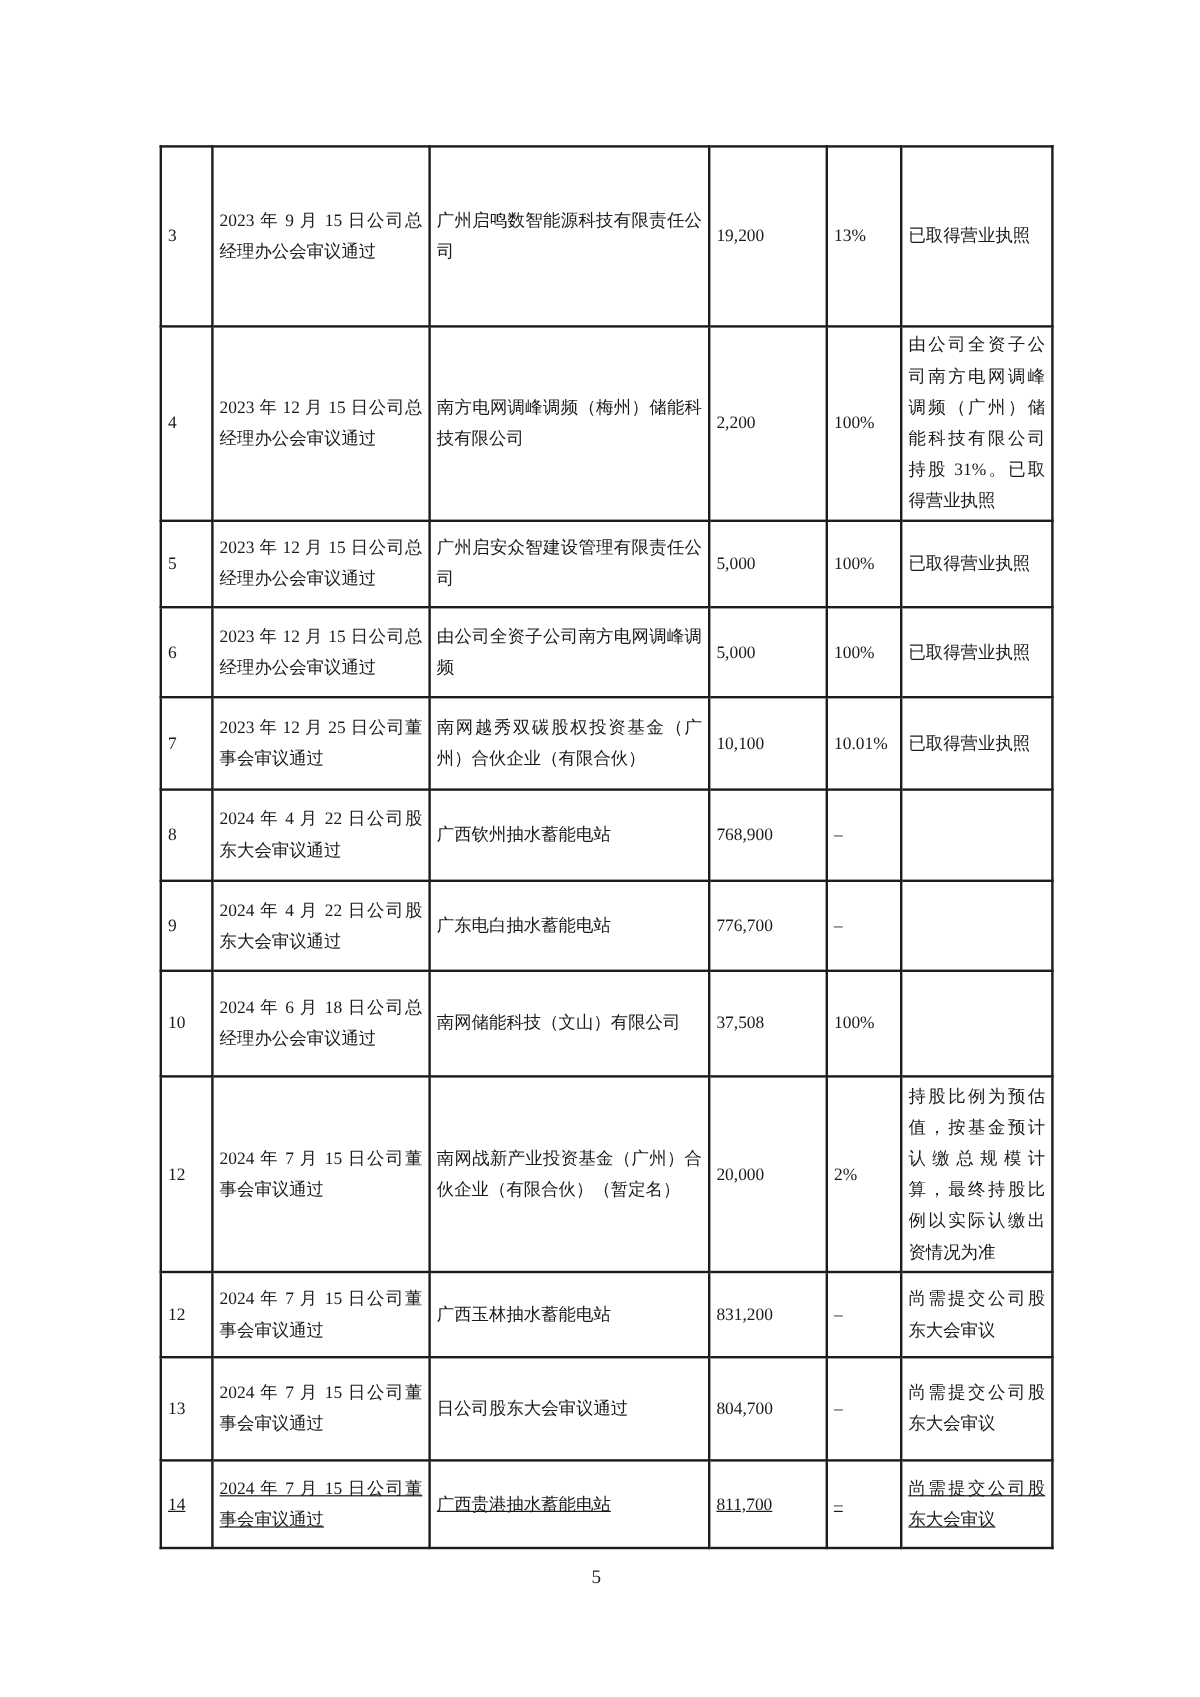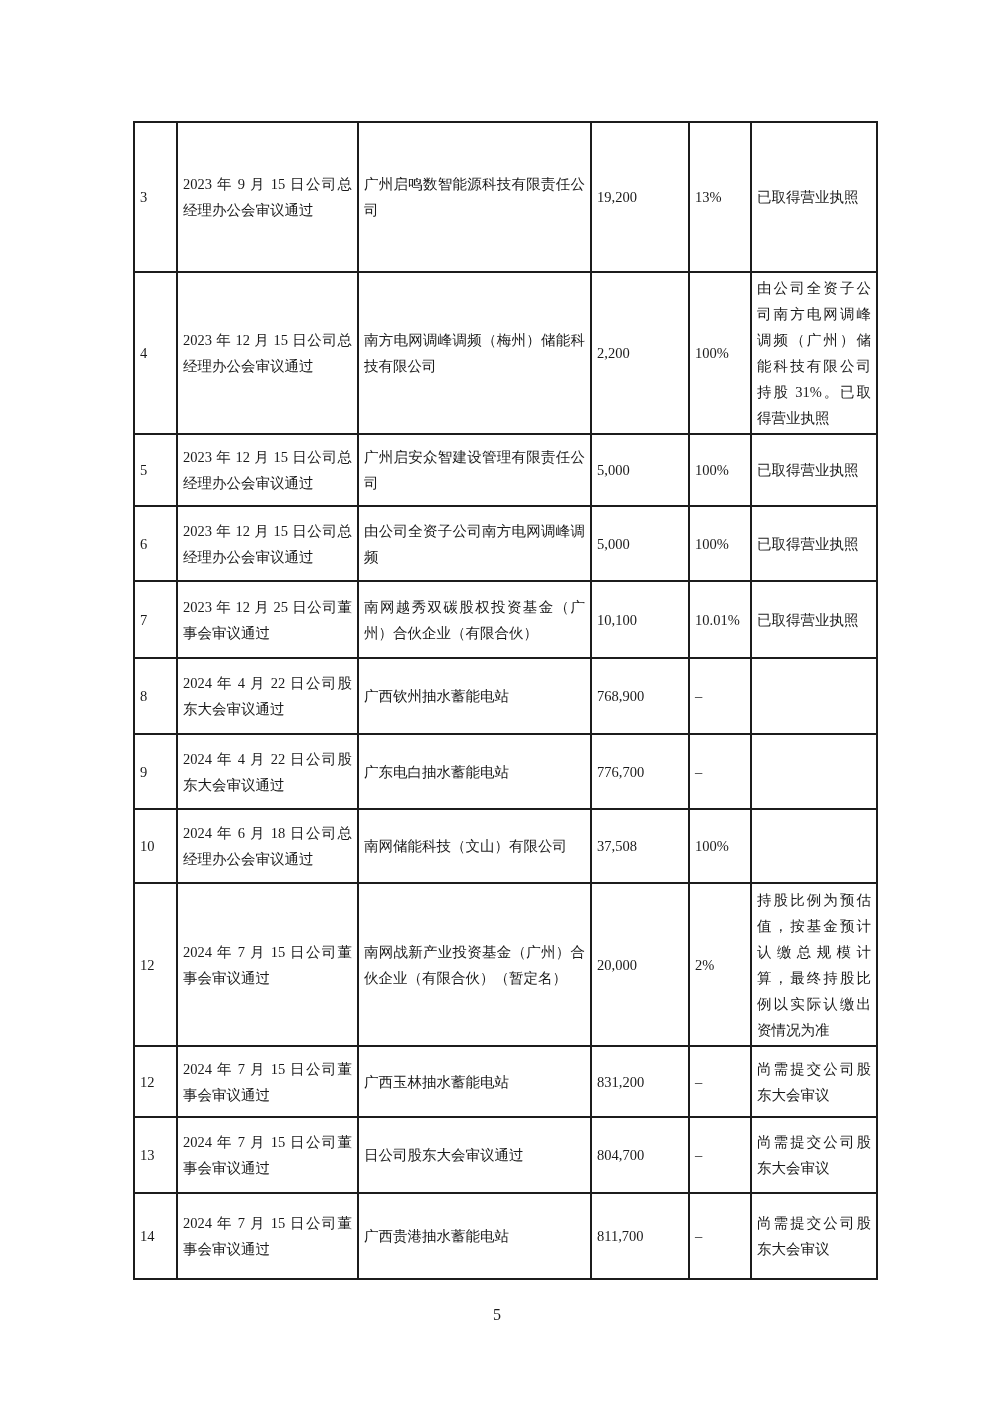--- a/index.html
+++ b/index.html
@@ -44,25 +44,25 @@
   }
   td.c-no { font-size: 15px; }
   
   tr.r0  { height: 150px; }
   tr.r1  { height: 161px; }
   tr.r2  { height: 72px; }
   tr.r3  { height: 75px; }
   tr.r4  { height: 77px; }
   tr.r5  { height: 76px; }
   tr.r6  { height: 75px; }
-  tr.r7  { height: 74px; border-radius: 23px; }
+  tr.r7  { height: 88px; border-radius: 23px; }
   tr.r8  { height: 163px; }
   tr.r9  { height: 71px; }
-  tr.r10 { height: 76px; }
-  tr.r11 { height: 86px; }
+  tr.r10 { height: 86px; }
+  tr.r11 { height: 73px; text-decoration: underline; }
   .page-number {
     position: absolute;
     left: 0;
     top: 1306px;
     width: 994px;
     text-align: center;
     font-size: 16px;
     color: #1a1a1a;
   }
 </style>

